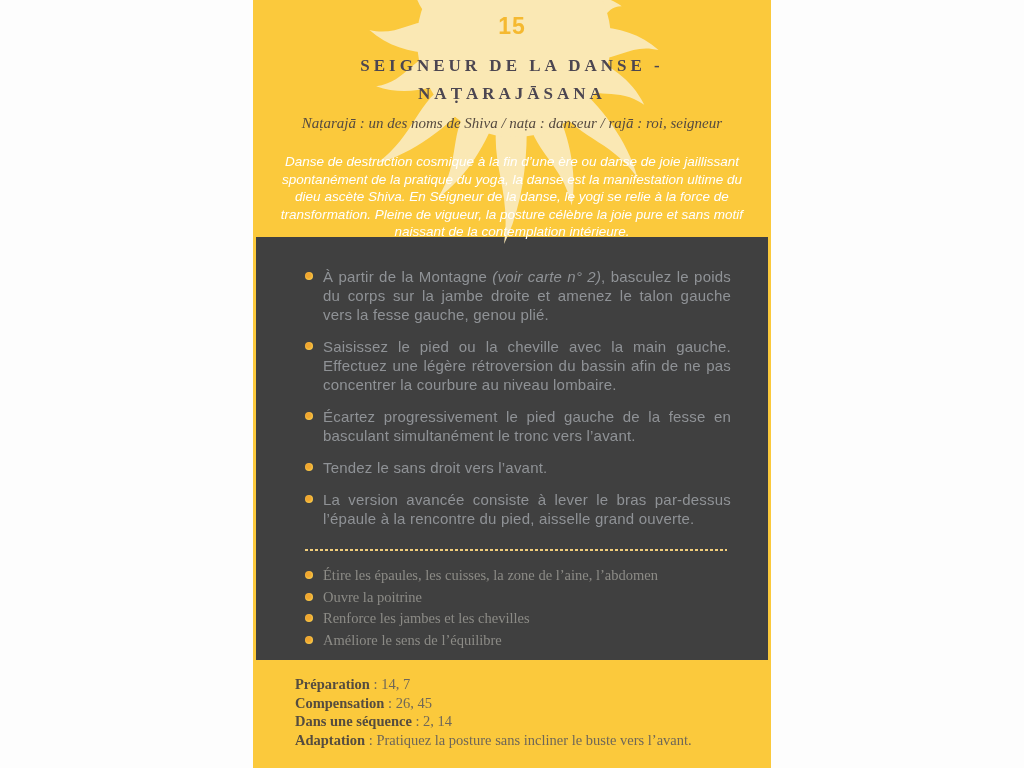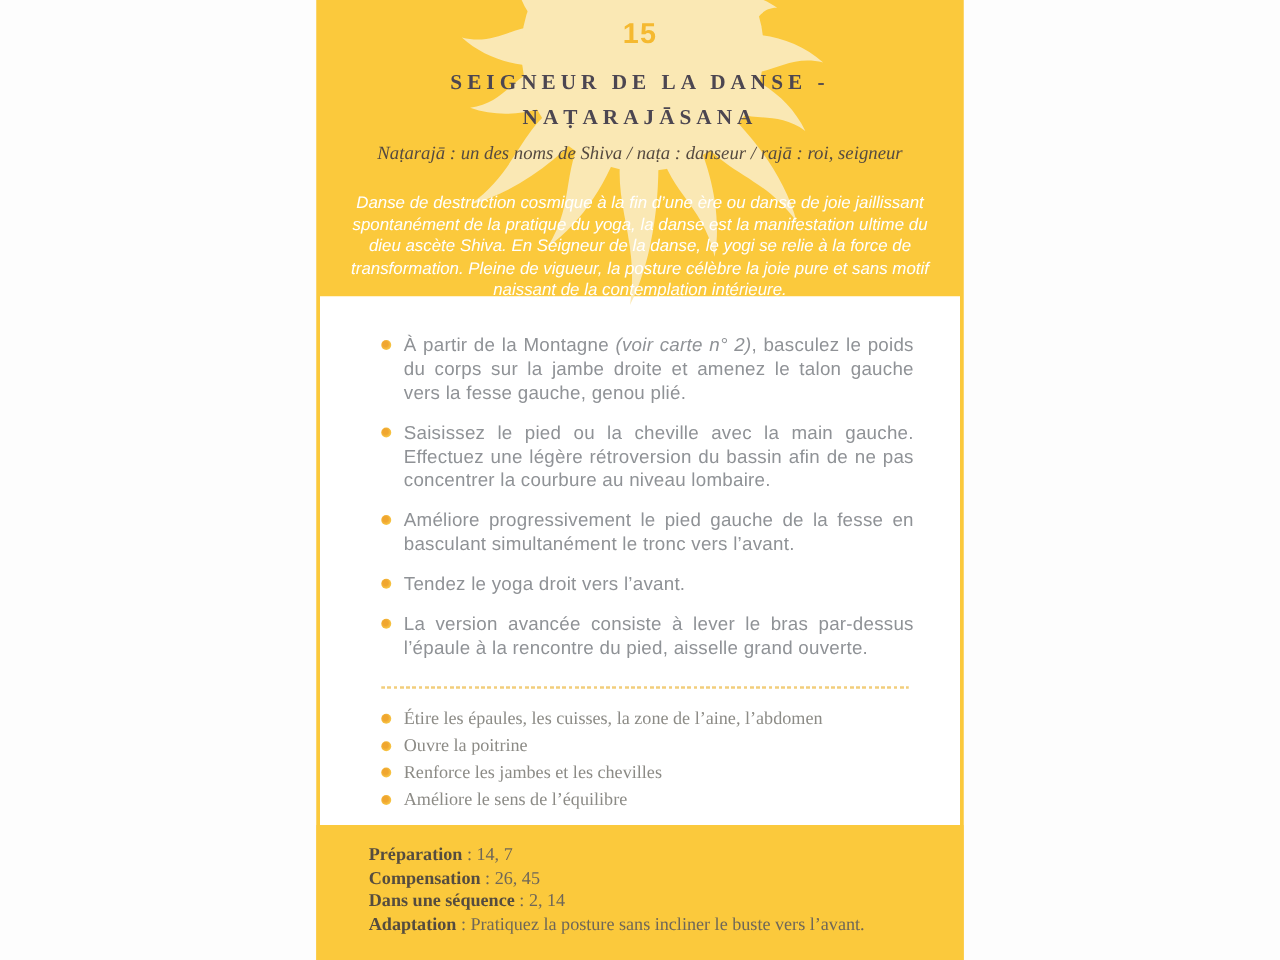--- a/index.html
+++ b/index.html
@@ -41,21 +41,21 @@
     margin-top:6px;font-family:"Liberation Serif","DejaVu Serif",serif;
     font-style:italic;font-weight:400;font-size:15px;line-height:19px;
     color:var(--subtitle,#554A40);
   }
   .card-description{
     margin:20px auto 0 auto;width:472px;font-style:italic;font-size:13.5px;
     line-height:17.5px;color:var(--description,#fff);text-align:center;
   }
   
   .card-body{
-    flex:1 1 auto;background:#ffffff;margin:0 3px;
+    flex:1 1 auto;background:#404040;margin:0 3px;
     padding:30px 37px 0 49px;
   }
   ul{list-style:none;}
   .instructions li{
     position:relative;padding-left:18px;margin-bottom:13px;
     font-size:15px;line-height:19px;color:var(--instruction_text,#8F9296);
     text-align:justify;letter-spacing:.2px;
   }
   .dot{
     position:absolute;left:0;top:5px;width:8px;height:8px;border-radius:50%;
@@ -132,26 +132,26 @@
     <span class="txt"><span>À partir de la Montagne </span><em>(voir carte n° 2)</em><span>, basculez le poids du corps sur la jambe droite et amenez le talon gauche vers la fesse gauche, genou plié.</span></span>
   </li>
 
   <li>
     <span class="dot"></span>
     <span class="txt"><span>Saisissez le pied ou la cheville avec la main gauche. Effectuez une légère rétroversion du bassin afin de ne pas concentrer la courbure au niveau lombaire.</span></span>
   </li>
 
   <li>
     <span class="dot"></span>
-    <span class="txt"><span>Améliore progressivement le pied gauche de la fesse en basculant simultanément le tronc vers l’avant.</span></span>
-  </li>
-
-  <li>
-    <span class="dot"></span>
-    <span class="txt"><span>Tendez le yoga droit vers l’avant.</span></span>
+    <span class="txt"><span>Écartez progressivement le pied gauche de la fesse en basculant simultanément le tronc vers l’avant.</span></span>
+  </li>
+
+  <li>
+    <span class="dot"></span>
+    <span class="txt"><span>Tendez le sans droit vers l’avant.</span></span>
   </li>
 
   <li>
     <span class="dot"></span>
     <span class="txt"><span>La version avancée consiste à lever le bras par-dessus l’épaule à la rencontre du pied, aisselle grand ouverte.</span></span>
   </li>
 </ul>
       <div class="divider"></div>
       <ul class="benefits" id="benefits-list">
   <li>

